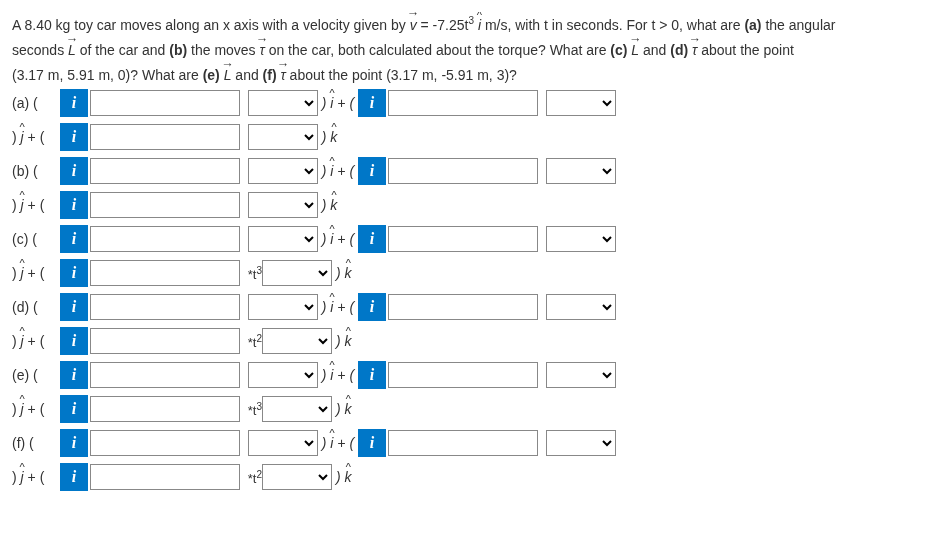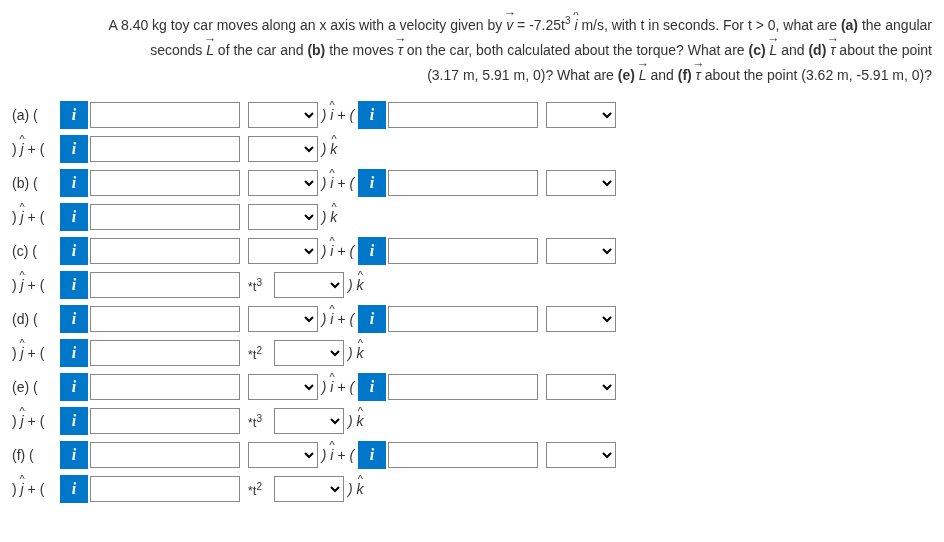--- a/index.html
+++ b/index.html
@@ -4,22 +4,20 @@
 <style>
   body {
     font-family: Arial, sans-serif;
     font-size: 14px;
     color: #333;
     margin: 12px;
     background: #fff;
   }
   .question {
     line-height: 1.8;
-    margin-bottom: 12px;
-    text-align: right;
   }
   .vec {
     position: relative;
     display: inline-block;
   }
   .vec::before {
     content: "→";
     position: absolute;
     top: -0.9em;
     left: 50%;
@@ -74,33 +72,33 @@
     border: 1px solid #888;
     min-width: 50px;
     background: #fff;
   }
   select.w70 { min-width: 70px; width: 70px; }
   .txt {
     margin: 0 4px;
     font-style: italic;
   }
   .prefix {
-    margin-right: 12px;
+    margin-right: 0;
     font-size: 13px;
     text-align: center;
   }
   sup { font-size: 10px; }
 </style>
 </head>
 <body>
 
 <div class="question">
   <span>A 8.40 kg toy car moves along an x axis with a velocity given by </span><span class="vec"><i>v</i></span><span> = -7.25t</span><sup>3</sup><span> </span><span class="hat"><i>i</i></span><span> m/s, with t in seconds. For t &gt; 0, what are </span><b>(a)</b><span> the angular</span><br>
   <span>seconds </span><span class="vec"><i>L</i></span><span> of the car and </span><b>(b)</b><span> the moves </span><span class="vec"><i>τ</i></span><span> on the car, both calculated about the torque? What are </span><b>(c)</b><span> </span><span class="vec"><i>L</i></span><span> and </span><b>(d)</b><span> </span><span class="vec"><i>τ</i></span><span> about the point</span><br>
-  <span>(3.17 m, 5.91 m, 0)? What are </span><b>(e)</b><span> </span><span class="vec"><i>L</i></span><span> and </span><b>(f)</b><span> </span><span class="vec"><i>τ</i></span><span> about the point (3.62 m, -5.91 m, 0)?</span>
+  <span>(3.17 m, 5.91 m, 0)? What are </span><b>(e)</b><span> </span><span class="vec"><i>L</i></span><span> and </span><b>(f)</b><span> </span><span class="vec"><i>τ</i></span><span> about the point (3.17 m, -5.91 m, 3)?</span>
 </div>
 
 <div id="answer-grid">
     <div class="row"><span class="label">(a) (</span><span class="tooltip">i</span><input type="text" class="w1" style="">&nbsp;&nbsp;<select class="w70"><option></option></select><span class="txt"> ) <span class="hat"><i>i</i></span> + ( </span><span class="tooltip">i</span><input type="text" class="w3" style="">&nbsp;&nbsp;<select class="w70"><option></option></select></div>
     <div class="row"><span class="label">) <span class="hat"><i>j</i></span> + (</span><span class="tooltip">i</span><input type="text" class="w1" style="">&nbsp;&nbsp;<select class="w70"><option></option></select><span class="txt"> ) <span class="hat"><i>k</i></span></span></div>
     <div class="row"><span class="label">(b) (</span><span class="tooltip">i</span><input type="text" class="w1" style="">&nbsp;&nbsp;<select class="w70"><option></option></select><span class="txt"> ) <span class="hat"><i>i</i></span> + ( </span><span class="tooltip">i</span><input type="text" class="w3" style="">&nbsp;&nbsp;<select class="w70"><option></option></select></div>
     <div class="row"><span class="label">) <span class="hat"><i>j</i></span> + (</span><span class="tooltip">i</span><input type="text" class="w1" style="">&nbsp;&nbsp;<select class="w70"><option></option></select><span class="txt"> ) <span class="hat"><i>k</i></span></span></div>
     <div class="row"><span class="label">(c) (</span><span class="tooltip">i</span><input type="text" class="w1" style="">&nbsp;&nbsp;<select class="w70"><option></option></select><span class="txt"> ) <span class="hat"><i>i</i></span> + ( </span><span class="tooltip">i</span><input type="text" class="w3" style="">&nbsp;&nbsp;<select class="w70"><option></option></select></div>
     <div class="row"><span class="label">) <span class="hat"><i>j</i></span> + (</span><span class="tooltip">i</span><input type="text" class="w1" style="">&nbsp;&nbsp;<span class="prefix">*t<sup>3</sup></span><select class="w70"><option></option></select><span class="txt"> ) <span class="hat"><i>k</i></span></span></div>
     <div class="row"><span class="label">(d) (</span><span class="tooltip">i</span><input type="text" class="w1" style="">&nbsp;&nbsp;<select class="w70"><option></option></select><span class="txt"> ) <span class="hat"><i>i</i></span> + ( </span><span class="tooltip">i</span><input type="text" class="w3" style="">&nbsp;&nbsp;<select class="w70"><option></option></select></div>

